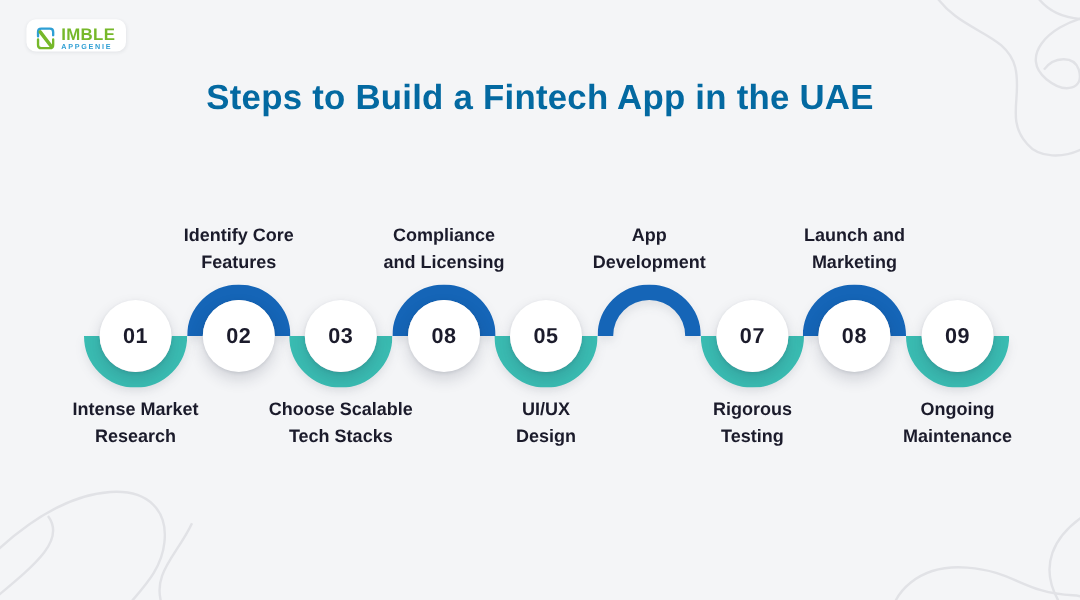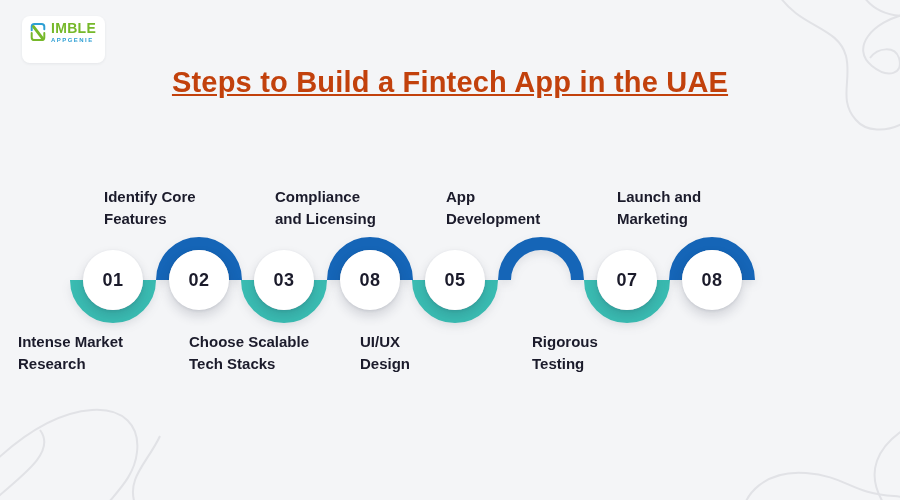--- a/index.html
+++ b/index.html
@@ -22,21 +22,21 @@
     stroke: #E1E2E6;
     stroke-width: 2;
   }
   
   .logo {
     position: absolute;
     left: 22px;
     top: 16px;
     background: #FFFFFF;
     border-radius: 8px;
-    padding: 5px 9px 20px 7px;
+    padding: 5px 9px 0 7px;
     display: flex;
     align-items: flex-end;
     gap: 4px;
     box-shadow: 0 1px 3px rgba(30,40,60,0.07);
     z-index: 5;
   }
   .logo-icon { width: 18px; height: 22px; }
   .logo-text { display: flex; flex-direction: column; line-height: 1; }
   .logo-main {
     font-size: 14px;
@@ -55,24 +55,23 @@
   .title {
     position: absolute;
     left: 0;
     right: 0;
     top: 62px;
     margin: 0;
     text-align: center;
     font-size: 29px;
     line-height: 40px;
     font-weight: 800;
-    color: #c2410c;
+    color: #0369a1;
     letter-spacing: 0.2px;
     z-index: 5;
-    text-decoration: underline;
   }
   
   .timeline { position: absolute; inset: 0; z-index: 2; }
   .step {
     position: absolute;
     top: 170px;
     width: 190px;
     height: 212px;
   }
   .arc-wrap {
@@ -112,20 +111,21 @@
   .num {
     font-size: 18px;
     font-weight: 700;
     color: #1B1B2B;
     letter-spacing: 0.5px;
   }
   .label {
     position: absolute;
     left: 0;
     width: 190px;
+    text-align: center;
     font-size: 15px;
     font-weight: 700;
     line-height: 22px;
     color: #1B1B2B;
     z-index: 3;
     white-space: nowrap;
   }
   .label.above { top: 16px; }
   .label.below { top: 161px; }
   .label span { display: block; }
@@ -247,15 +247,27 @@
       <div class="arc above" style="border-color: rgb(21, 101, 183);"></div>
     </div>
     <div class="circle">
       <span class="num">08</span>
     </div>
     <div class="label above">
       <span class="l1">Launch and</span>
       <span class="l2">Marketing</span>
     </div>
   </div>
+      <div class="step" style="left: 703px;">
+    <div class="arc-wrap">
+      <div class="arc below" style="border-color: rgb(58, 188, 178);"></div>
+    </div>
+    <div class="circle">
+      <span class="num">09</span>
+    </div>
+    <div class="label below">
+      <span class="l1">Ongoing</span>
+      <span class="l2">Maintenance</span>
+    </div>
+  </div>
     </div>
 
 </div>
 
 </body></html>

